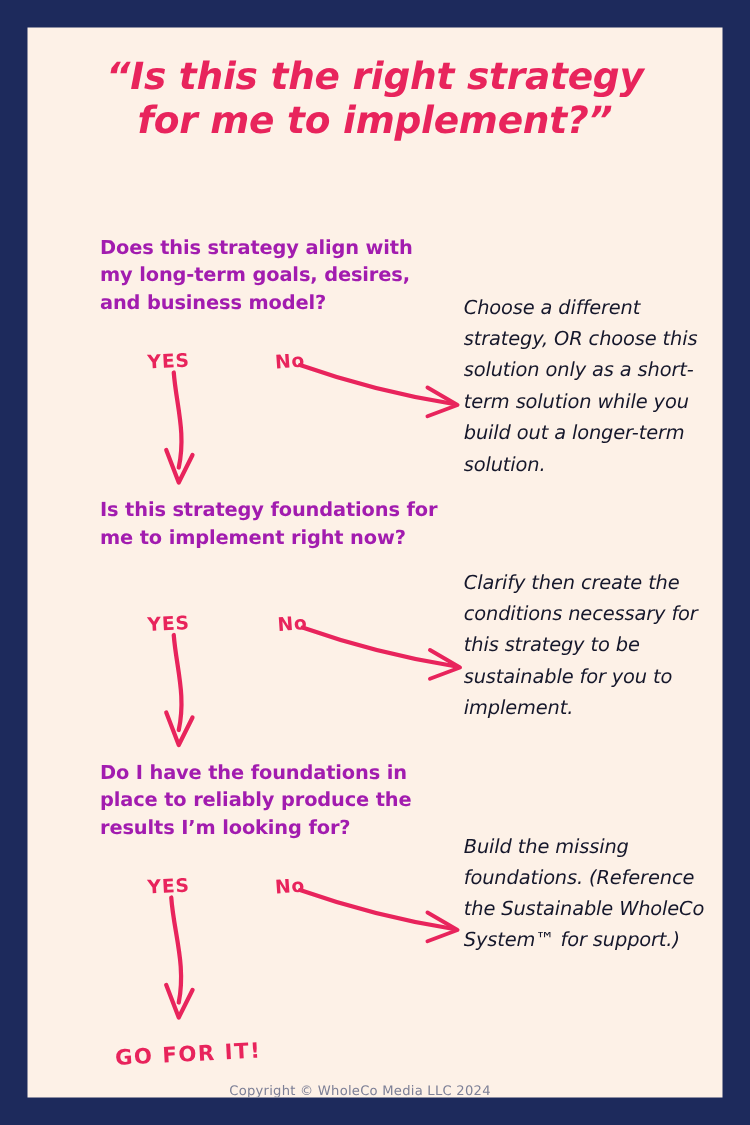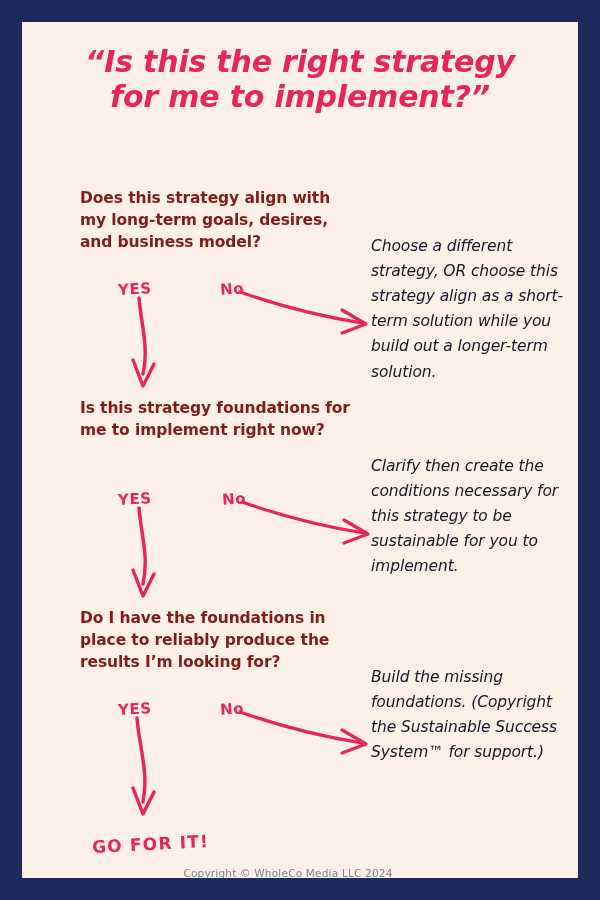--- a/index.html
+++ b/index.html
@@ -35,21 +35,21 @@
     line-height: 1.18;
     letter-spacing: -0.2px;
   }
   .title .line {
     display: block;
     font-style: italic;
   }
 
   .question {
     position: absolute;
-    color: #7f1d1d;
+    color: #a21caf;
     font-family: "DejaVu Sans", sans-serif;
     font-weight: bold;
     font-size: 15.5px;
     line-height: 1.42;
     letter-spacing: -0.1px;
   }
   .q1 { left: 58px; top: 165px; width: 275px; }
   .q2 { left: 58px; top: 375px; width: 275px; }
   .q3 { left: 58px; top: 585px; width: 285px; }
 
@@ -116,21 +116,21 @@
 <div class="poster">
 
   <div class="title">
     <span class="line">“Is this the right strategy</span>
     <span class="line">for me to implement?”</span>
   </div>
 
   <div class="question q1">Does this strategy align with my long-term goals, desires, and business model?</div>
   <div class="hand yes1">YES</div>
   <div class="hand no1">No</div>
-  <div class="answer a1">Choose a different strategy, OR choose this strategy align as a short-term solution while you build out a longer-term solution.</div>
+  <div class="answer a1">Choose a different strategy, OR choose this solution only as a short-term solution while you build out a longer-term solution.</div>
 
   <svg class="arrow" style="left:95px; top:272px; width:60px; height:105px;" viewBox="0 0 60 105">
     <path d="M22 4 C24 30, 32 52, 26 80" stroke="#e8245c" stroke-width="3.4" fill="none" stroke-linecap="round"></path>
     <path d="M16 66 L26 92 L37 70" stroke="#e8245c" stroke-width="3.4" fill="none" stroke-linecap="round" stroke-linejoin="round"></path>
   </svg>
 
   <svg class="arrow" style="left:214px; top:266px; width:140px; height:50px;" viewBox="0 0 140 50">
     <path d="M4 4 C38 16, 82 28, 126 35" stroke="#e8245c" stroke-width="3.2" fill="none" stroke-linecap="round"></path>
     <path d="M106 22 L130 36 L106 45" stroke="#e8245c" stroke-width="3.2" fill="none" stroke-linecap="round" stroke-linejoin="round"></path>
   </svg>
@@ -146,21 +146,21 @@
   </svg>
 
   <svg class="arrow" style="left:216px; top:476px; width:140px; height:50px;" viewBox="0 0 140 50">
     <path d="M4 4 C38 16, 82 28, 126 35" stroke="#e8245c" stroke-width="3.2" fill="none" stroke-linecap="round"></path>
     <path d="M106 22 L130 36 L106 45" stroke="#e8245c" stroke-width="3.2" fill="none" stroke-linecap="round" stroke-linejoin="round"></path>
   </svg>
 
   <div class="question q3">Do I have the foundations in place to reliably produce the results I’m looking for?</div>
   <div class="hand yes3">YES</div>
   <div class="hand no3">No</div>
-  <div class="answer a3">Build the missing foundations. (Copyright the Sustainable Success System™ for support.)</div>
+  <div class="answer a3">Build the missing foundations. (Reference the Sustainable WholeCo System™ for support.)</div>
 
   <svg class="arrow" style="left:95px; top:692px; width:60px; height:115px;" viewBox="0 0 60 115">
     <path d="M20 4 C22 32, 32 58, 26 88" stroke="#e8245c" stroke-width="3.4" fill="none" stroke-linecap="round"></path>
     <path d="M16 74 L26 100 L37 78" stroke="#e8245c" stroke-width="3.4" fill="none" stroke-linecap="round" stroke-linejoin="round"></path>
   </svg>
 
   <svg class="arrow" style="left:214px; top:686px; width:140px; height:50px;" viewBox="0 0 140 50">
     <path d="M4 4 C38 16, 82 28, 126 35" stroke="#e8245c" stroke-width="3.2" fill="none" stroke-linecap="round"></path>
     <path d="M106 22 L130 36 L106 45" stroke="#e8245c" stroke-width="3.2" fill="none" stroke-linecap="round" stroke-linejoin="round"></path>
   </svg>

